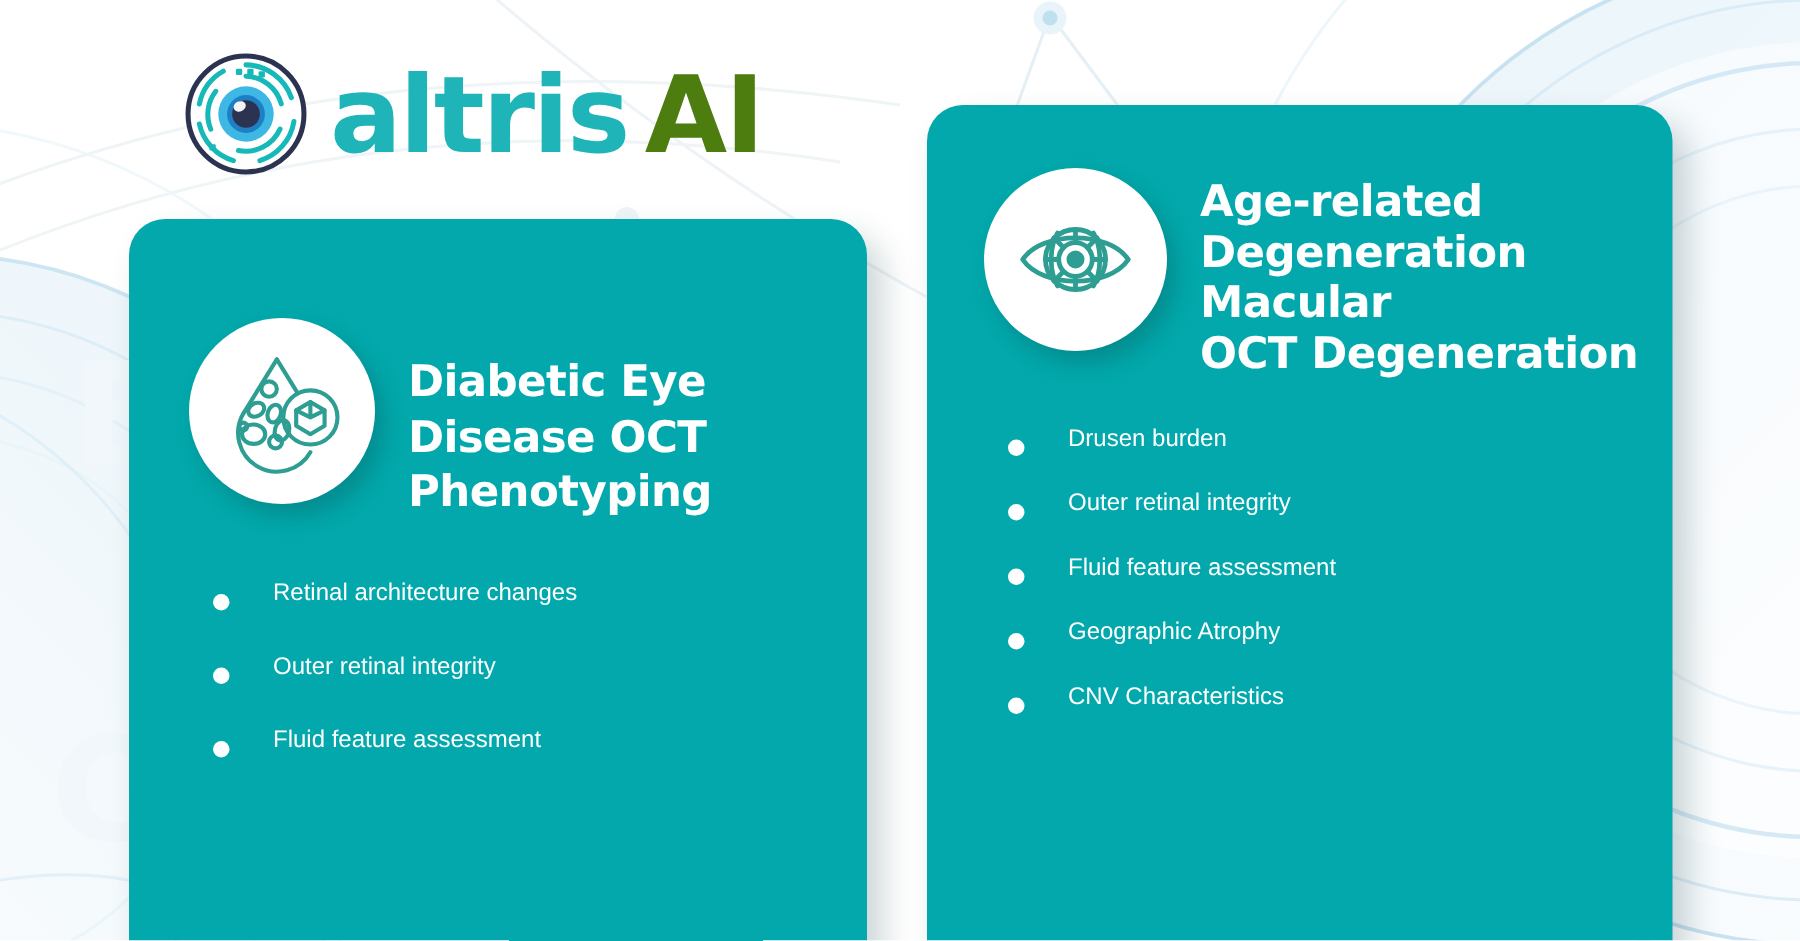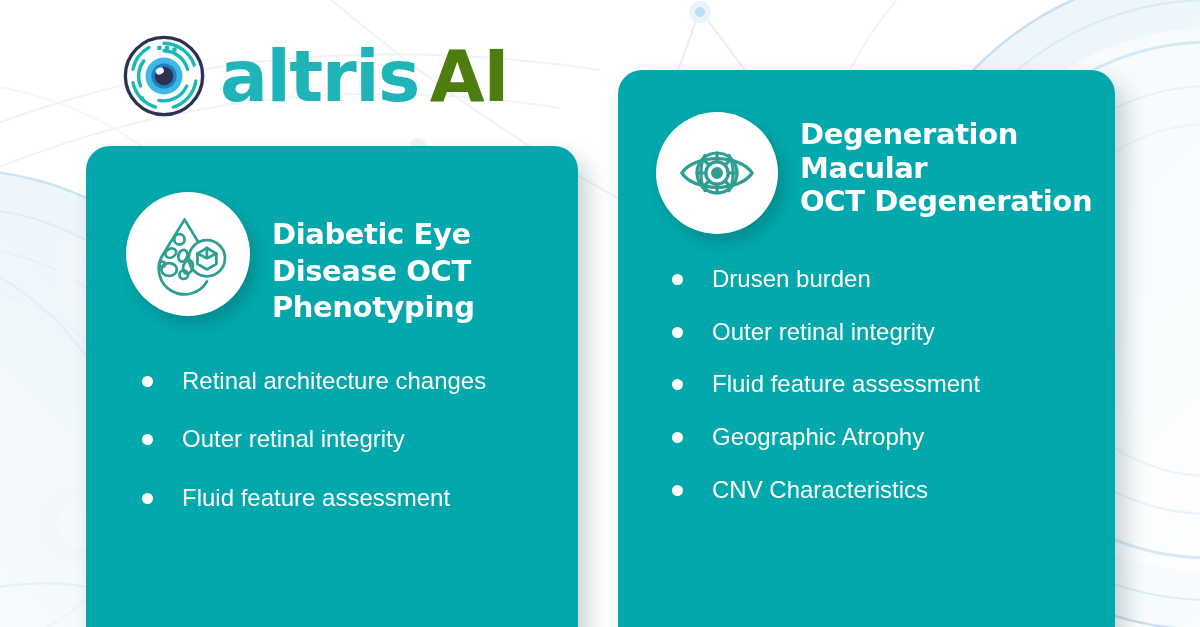--- a/index.html
+++ b/index.html
@@ -71,21 +71,21 @@
     top: 70px;
     width: 497px;
     height: 596px;
   }
 
   .card-head {
     display: flex;
     align-items: flex-start;
     gap: 22px;
   }
-  #card-left  .card-head { padding: 46px 16px 0 40px; }
+  #card-left  .card-head { padding: 46px 16px 0 40px; margin-top: 20px; }
   #card-right .card-head { padding: 42px 20px 0 38px; }
 
   .icon-bubble {
     flex: 0 0 auto;
     background: #ffffff;
     border-radius: 50%;
     display: flex;
     align-items: center;
     justify-content: center;
     box-shadow: 6px 8px 14px rgba(10,60,66,0.26);
@@ -113,21 +113,21 @@
 
   .bullet-list { list-style: none; }
   #card-left  .bullet-list { padding: 40px 20px 0 56px; }
   #card-right .bullet-list { padding: 30px 24px 0 54px; }
 
   .bullet-item {
     display: flex;
     align-items: flex-start;
     color: #ffffff;
     font-family: "Liberation Sans", sans-serif;
-    font-size: 24px;
+    font-size: 16px;
     line-height: 1.28;
   }
   #card-left  .bullet-item { margin-bottom: 28px; }
   #card-right .bullet-item { margin-bottom: 22px; }
   .bullet-item:last-child { margin-bottom: 0; }
 
   .bullet-dot {
     flex: 0 0 auto;
     width: 11px;
     height: 11px;
@@ -294,20 +294,21 @@
             <path d="M32 32 L40 40"></path>
             <path d="M68 32 L60 40"></path>
             <path d="M32 68 L40 60"></path>
             <path d="M68 68 L60 60"></path>
             <path d="M35 28 C 28 40, 28 60, 35 72"></path>
             <path d="M65 28 C 72 40, 72 60, 65 72"></path>
           </g>
         </svg>
       </div>
       <div class="card-title">
+        <div>Age-related</div>
         <div>Degeneration</div>
         <div>Macular</div>
         <div>OCT Degeneration</div>
       </div>
     </div>
 
     <ul class="bullet-list">
       <li class="bullet-item">
         <span class="bullet-dot"></span>
         <span class="bullet-text">Drusen burden</span>

